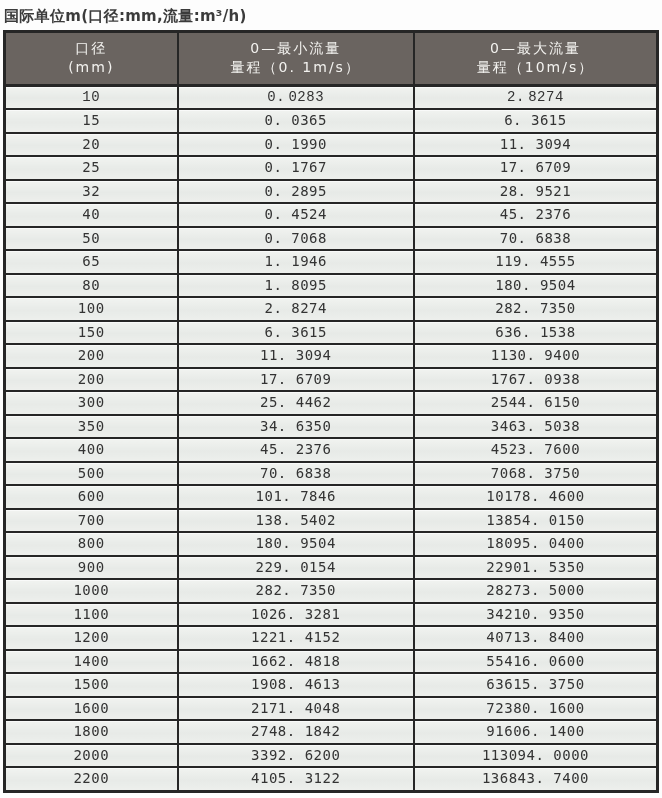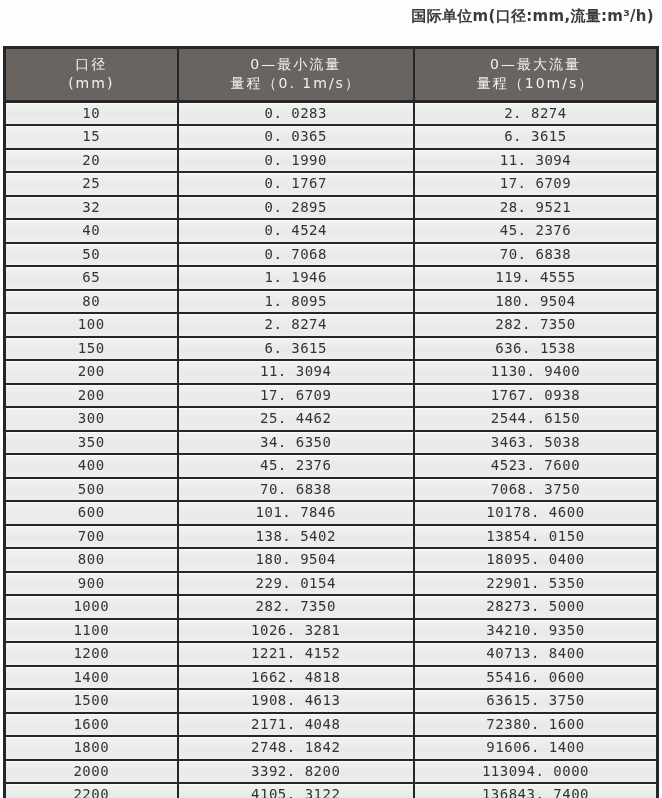--- a/index.html
+++ b/index.html
@@ -12,23 +12,22 @@
   }
   *{box-sizing:border-box;}
   html,body{margin:0;padding:0;}
   body{
     width:662px;height:798px;
     background:var(--page-bg);
     font-family:"DejaVu Sans","Liberation Sans",sans-serif;
     overflow:hidden;
   }
   .title{
-    height:46px;line-height:26px;
-    text-align:right;
-    padding:3px 8px 0 15px;
+    height:30px;line-height:26px;
+    padding:3px 8px 0 4px;
     font-size:15px;font-weight:600;
     color:var(--title-text);
     letter-spacing:0.3px;
   }
   table.flow-table{
     border-collapse:collapse;
     table-layout:fixed;
     width:656px;
     margin:0 auto;
     border:3px solid var(--grid);
@@ -59,21 +58,21 @@
     font-family:"DejaVu Sans Mono","Liberation Mono",monospace;
     letter-spacing:0.5px;
     border-top:2px solid var(--grid);
     border-left:2px solid var(--grid);
     background:linear-gradient(180deg,#f1f3f0 0%,#e7eae7 55%,#edefec 100%);
     box-shadow:inset 0 1px 0 rgba(255,255,255,0.6);
     white-space:nowrap;
     overflow:hidden;
   }
   tbody td:first-child{border-left:none;}
-  tbody tr:first-child td{border-top:none;}
+  tbody tr:first-child td{border-top:none;font-family:Liberation Mono, monospace;}
 </style>
 </head>
 <body>
 
 <div class="page">
   <div class="title">国际单位m(口径:mm,流量:m³/h)</div>
 
   <table class="flow-table">
     <colgroup>
       <col class="c1">
@@ -261,21 +260,21 @@
   </tr>
 
   <tr>
     <td>1800</td>
     <td>2748. 1842</td>
     <td>91606. 1400</td>
   </tr>
 
   <tr>
     <td>2000</td>
-    <td>3392. 8200</td>
+    <td>3392. 6200</td>
     <td>113094. 0000</td>
   </tr>
 
   <tr>
     <td>2200</td>
     <td>4105. 3122</td>
     <td>136843. 7400</td>
   </tr>
 
 </tbody>

